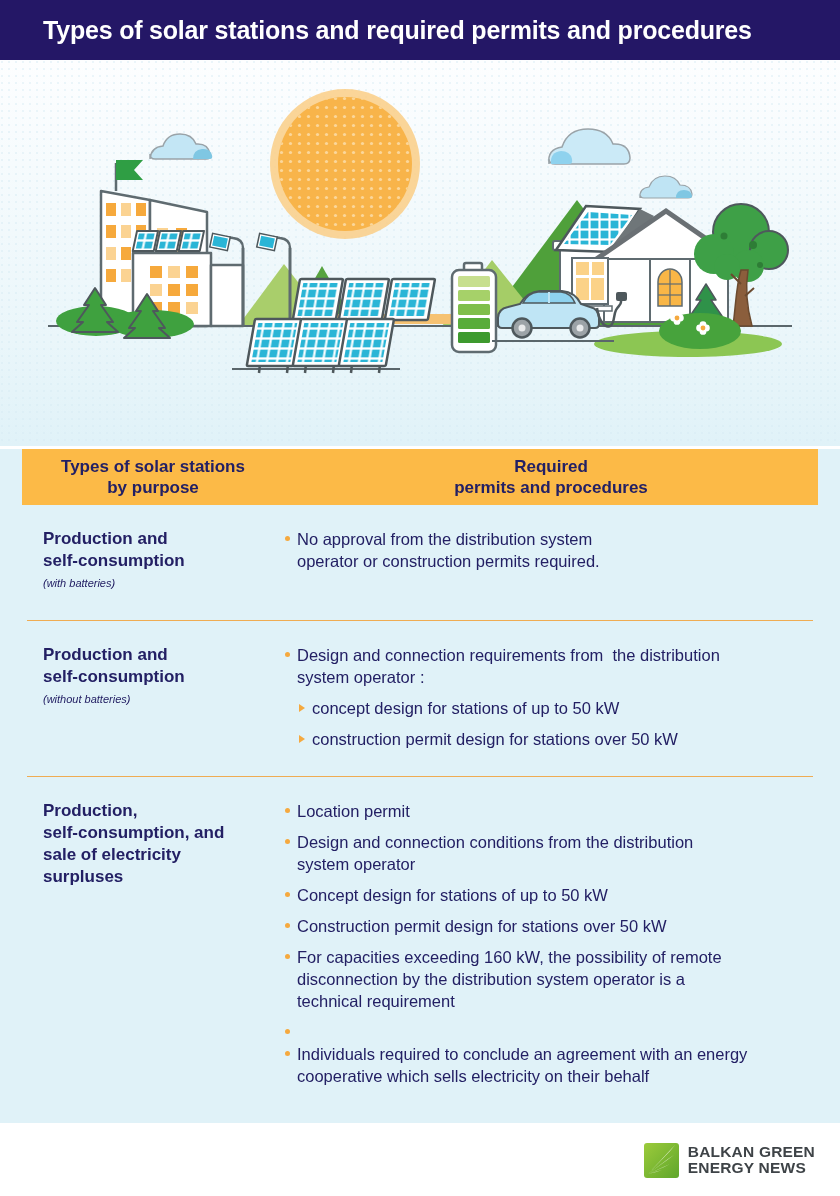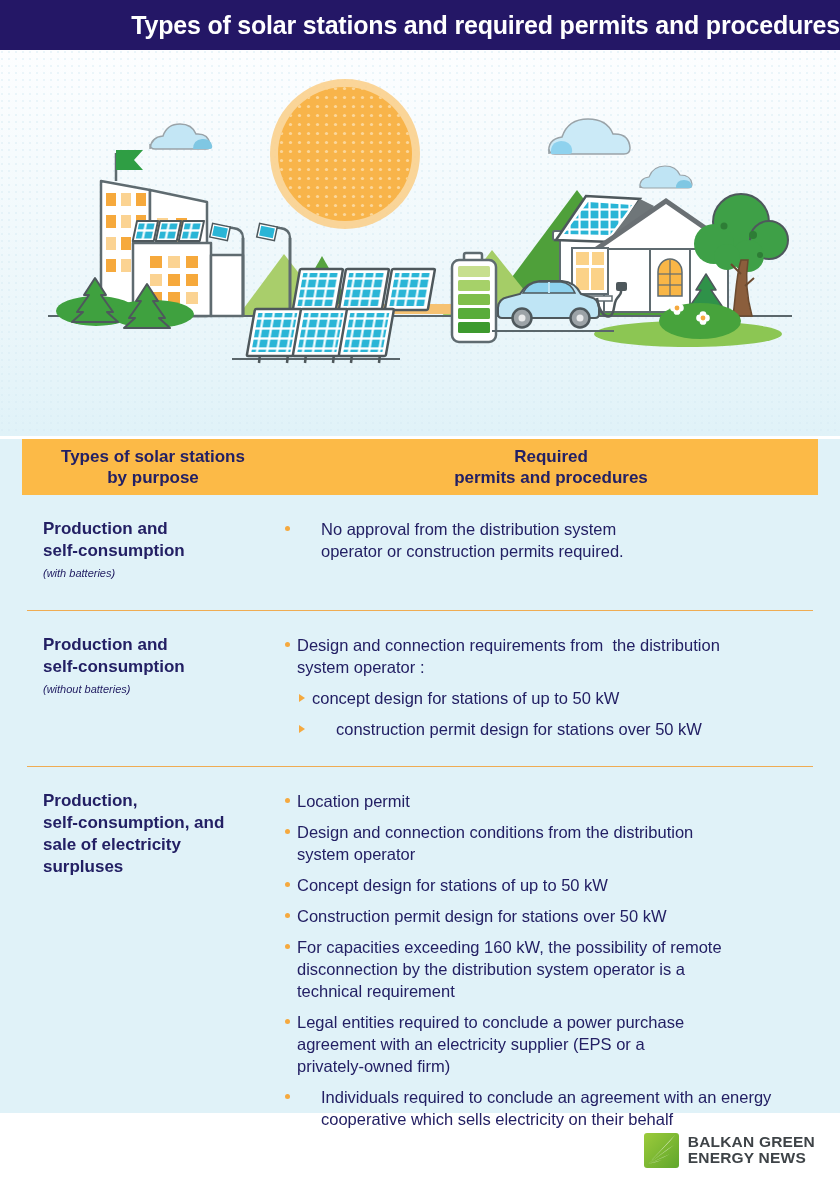--- a/index.html
+++ b/index.html
@@ -3,23 +3,22 @@
 <meta charset="utf-8">
 <style>
   * { margin:0; padding:0; box-sizing:border-box; }
   html,body { background:#ffffff; }
   .page {
     position:relative; width:840px; height:1196px; margin:0 auto;
     font-family:"Liberation Sans", sans-serif; background:#ffffff; overflow:hidden;
   }
   
   .banner {
-    height:50px; background:#241766; display:flex; align-items:center;
+    height:60px; background:#241766; display:flex; align-items:center;
     padding-left:43px;
-    justify-content:flex-end;
   }
   .banner h1 {
     color:#ffffff; font-size:25px; font-weight:bold; letter-spacing:-0.2px;
   }
   
   .illustration { position:relative; width:840px; height:386px; }
   .illustration svg { display:block; }
   
   .content { background:#E0F2F8; height:674px; }
   .thead {
@@ -34,21 +33,21 @@
   .th.right { flex:1; }
   .trow { display:flex; margin:10px 22px; padding:13px 0 16px 0; }
   .cell-left  { width:263px; padding-left:21px; }
   .cell-right { flex:1; padding-right:8px; }
   .row-title {
     color:#232064; font-weight:bold; font-size:17px; line-height:22px;
     white-space:pre-line;
   }
   .row-note { color:#232064; font-style:italic; font-size:11px; line-height:22px; }
   .bullet { display:flex; margin-bottom:9px; }
-  .bullet:last-child { margin-bottom:0;gap:24px; }
+  .bullet:last-child { margin-bottom:0; }
   .dot {
     flex:none; width:5px; height:5px; border-radius:50%;
     background:#F5A93F; margin:8px 7px 0 0;
   }
   .tri {
     flex:none; width:0; height:0; margin:7px 7px 0 14px;
     border-left:6px solid #F5A93F; border-top:4px solid transparent;
     border-bottom:4px solid transparent;
   }
   .btext { color:#232064; font-size:16.5px; line-height:22px; white-space:pre-wrap; }
@@ -382,23 +381,20 @@
           <span class="btext">Construction permit design for stations over 50 kW</span>
         </div>
         <div class="bullet">
           <span class="dot"></span>
           <span class="btext">For capacities exceeding 160 kW, the possibility of remote
 disconnection by the distribution system operator is a
 technical requirement</span>
         </div>
         <div class="bullet">
           <span class="dot"></span>
-          <span class="btext">Legal entities required to conclude a power purchase
-agreement with an electricity supplier (EPS or a
-privately-owned firm)</span>
         </div>
         <div class="bullet">
           <span class="dot"></span>
           <span class="btext">Individuals required to conclude an agreement with an energy
 cooperative which sells electricity on their behalf</span>
         </div>
       </div>
     </div>
   </section>
 

